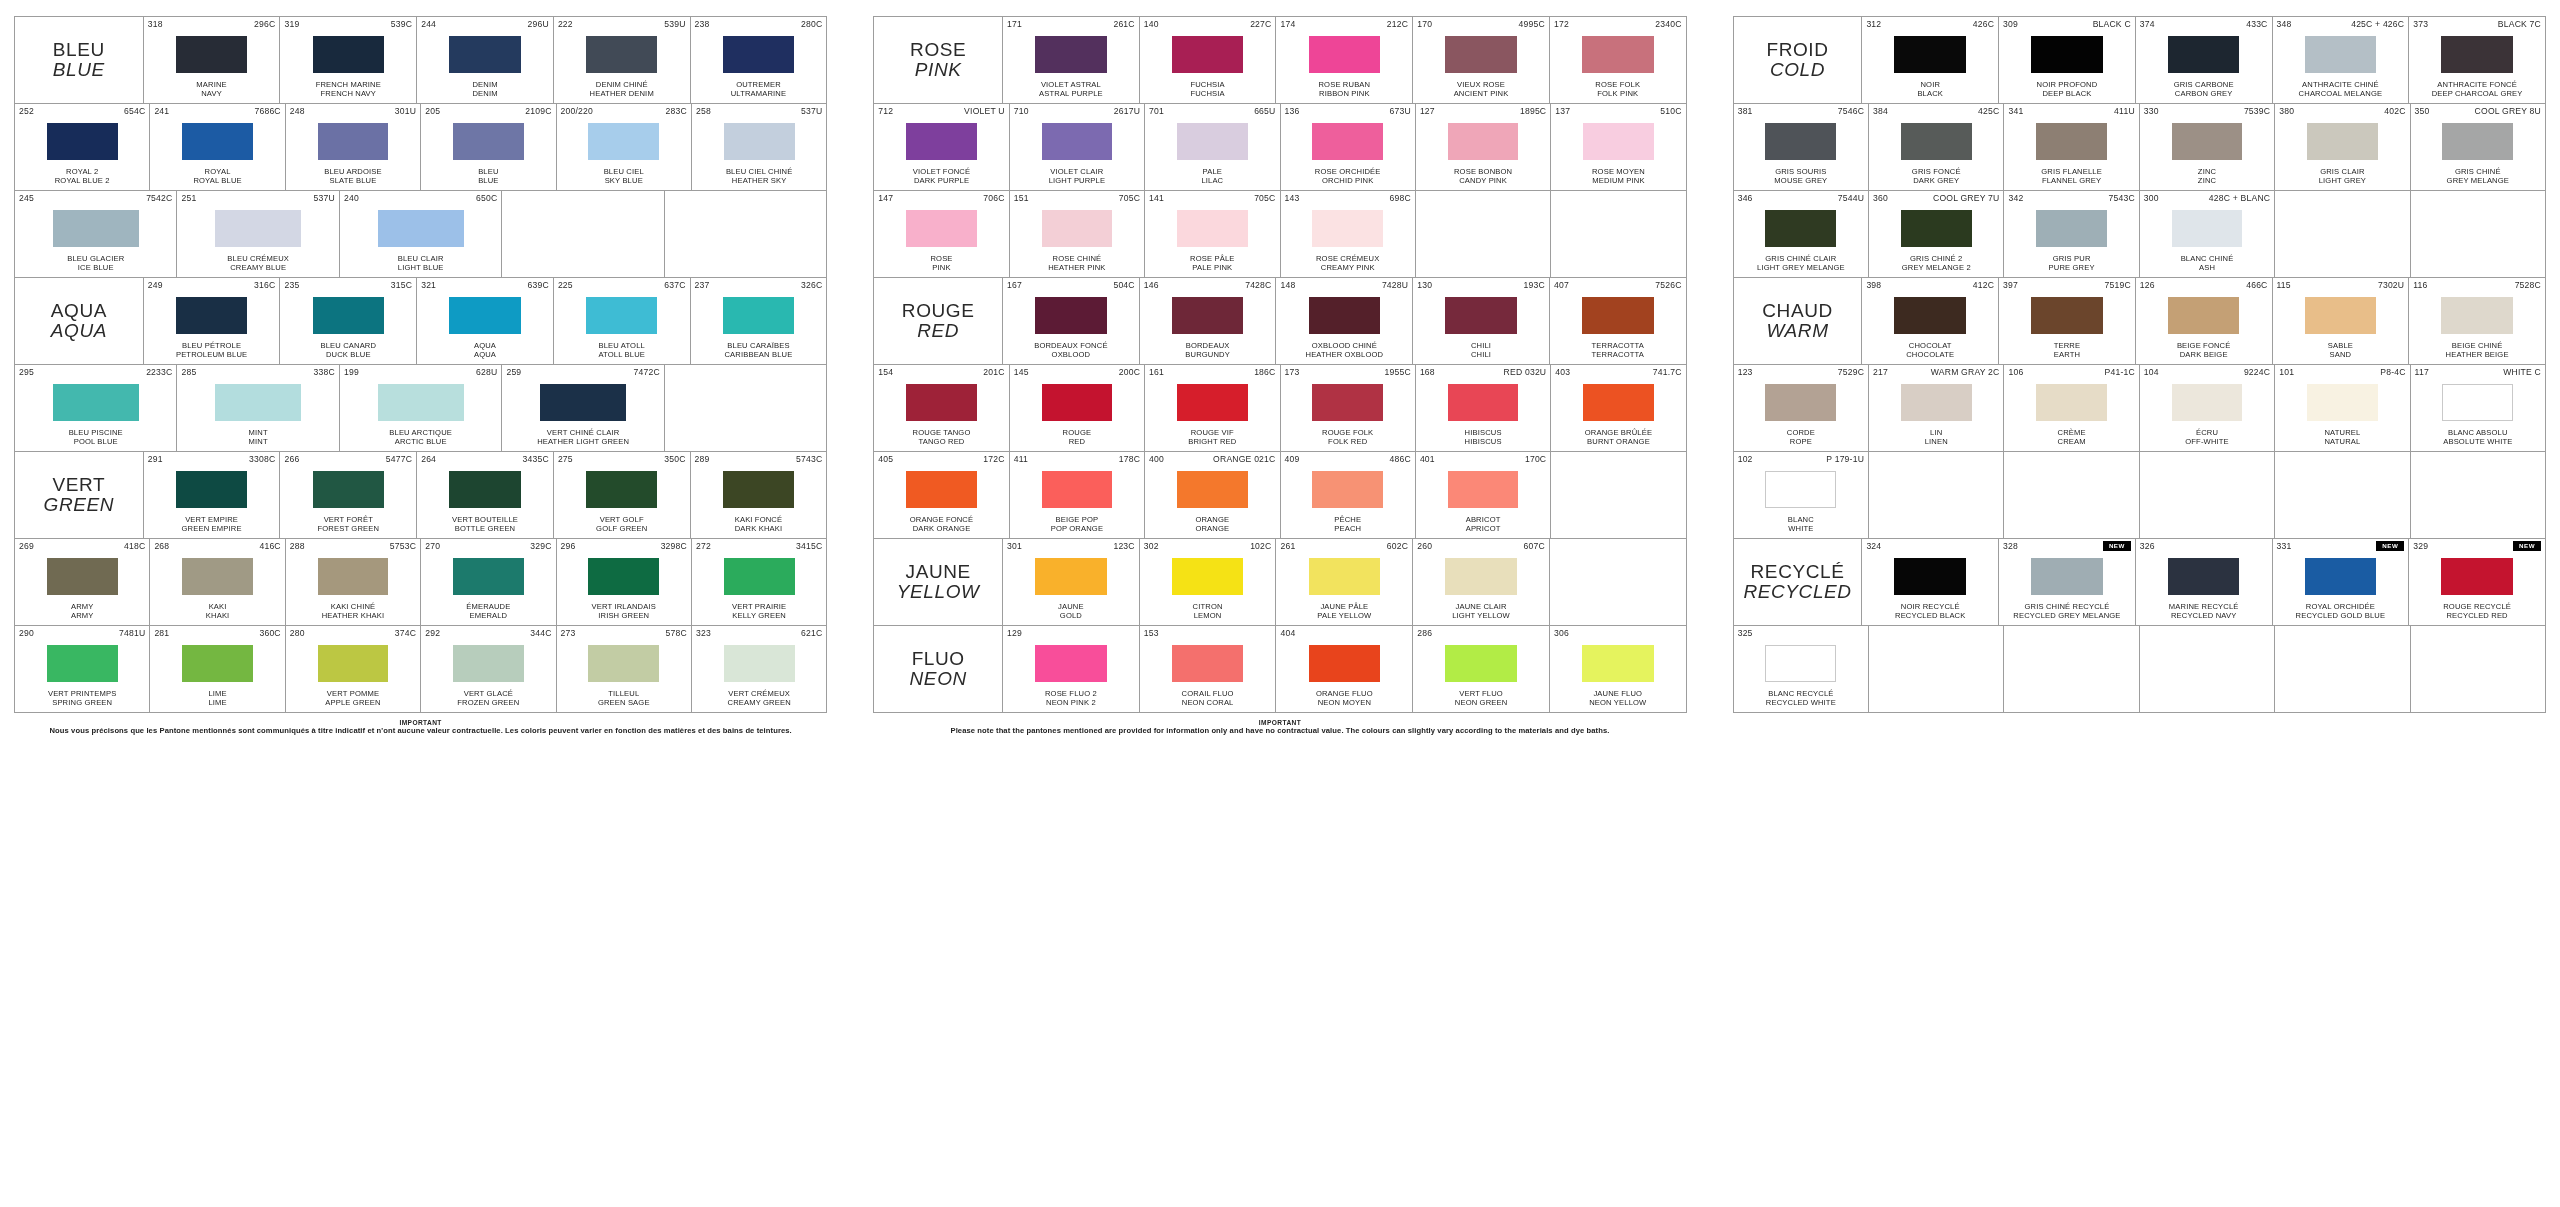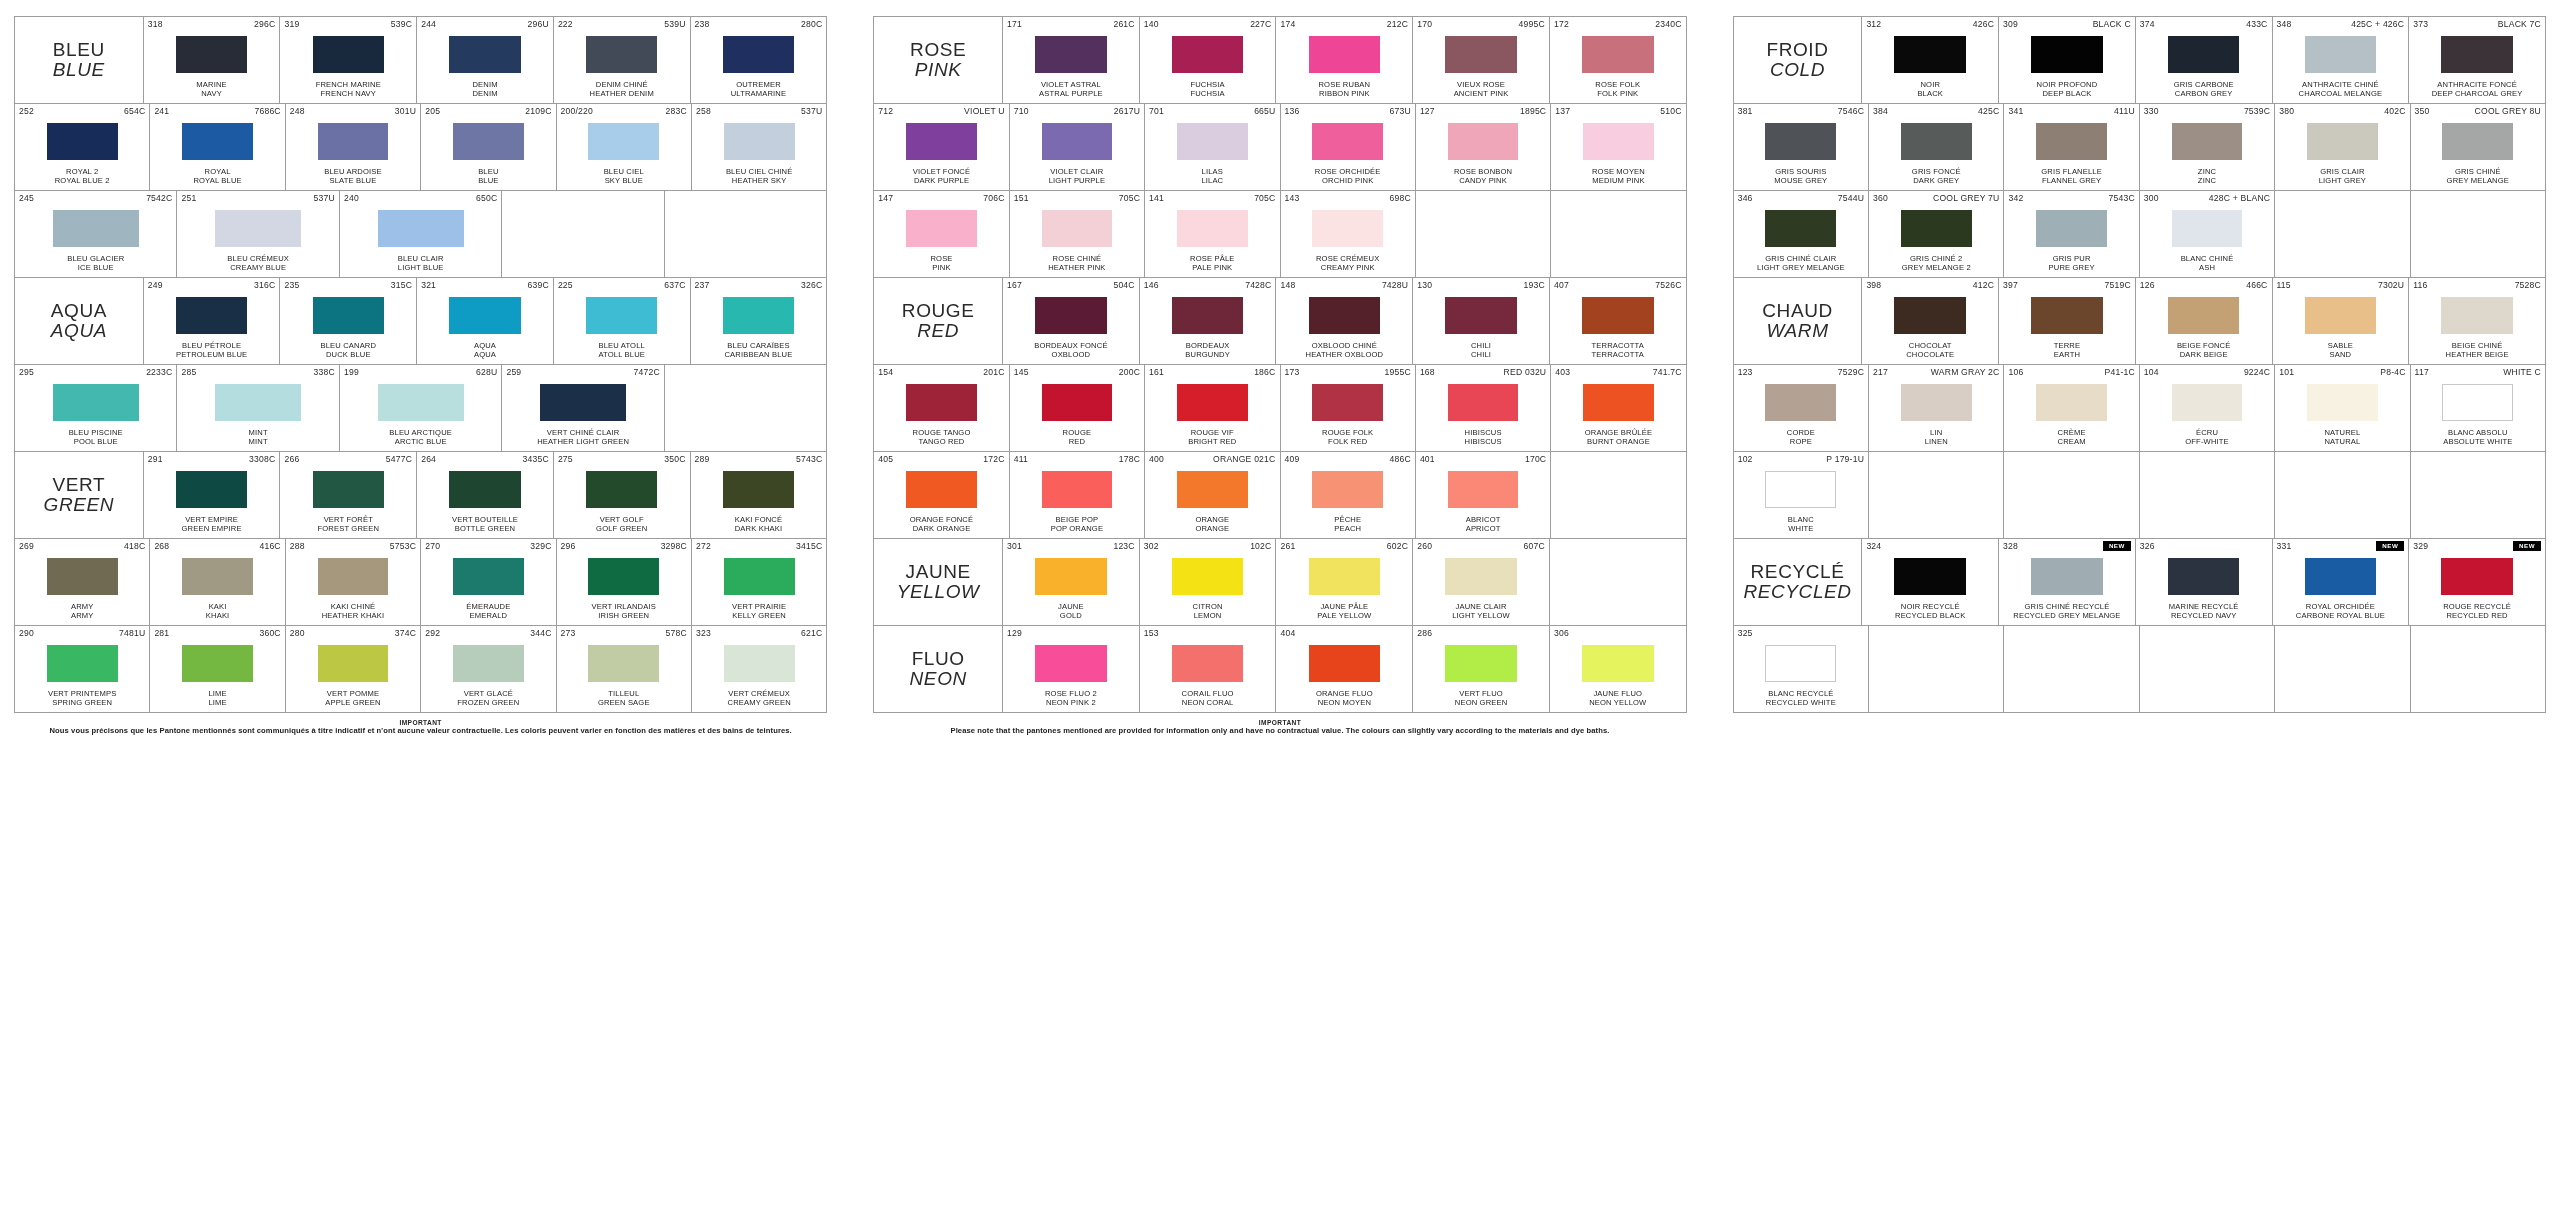--- a/index.html
+++ b/index.html
@@ -547,21 +547,21 @@
             <div class="label"><span>VIOLET CLAIR</span><span class="en">LIGHT PURPLE</span></div>
           </div>
           <div class="cell">
             <div class="codes">
               <span class="ref">701</span>
               <span class="pantone">665U</span>
             </div>
             <div class="swatchwrap">
               <div class="swatch" style="background: rgb(217, 205, 223);"></div>
             </div>
-            <div class="label"><span>LILAS</span><span class="en">LILAC</span></div>
+            <div class="label"><span>PALE</span><span class="en">LILAC</span></div>
           </div>
           <div class="cell">
             <div class="codes">
               <span class="ref">136</span>
               <span class="pantone">673U</span>
             </div>
             <div class="swatchwrap">
               <div class="swatch" style="background: rgb(238, 95, 156);"></div>
             </div>
             <div class="label"><span>ROSE ORCHIDÉE</span><span class="en">ORCHID PINK</span></div>
@@ -1240,21 +1240,21 @@
             <div class="label"><span>MARINE RECYCLÉ</span><span class="en">RECYCLED NAVY</span></div>
           </div>
           <div class="cell">
             <div class="codes">
               <span class="ref">331</span>
               <span class="newbadge">NEW</span>
             </div>
             <div class="swatchwrap">
               <div class="swatch" style="background: rgb(26, 92, 163);"></div>
             </div>
-            <div class="label"><span>ROYAL ORCHIDÉE</span><span class="en">CARBONE ROYAL BLUE</span></div>
+            <div class="label"><span>ROYAL ORCHIDÉE</span><span class="en">RECYCLED GOLD BLUE</span></div>
           </div>
           <div class="cell">
             <div class="codes">
               <span class="ref">329</span>
               <span class="newbadge">NEW</span>
             </div>
             <div class="swatchwrap">
               <div class="swatch" style="background: rgb(196, 20, 47);"></div>
             </div>
             <div class="label"><span>ROUGE RECYCLÉ</span><span class="en">RECYCLED RED</span></div>

